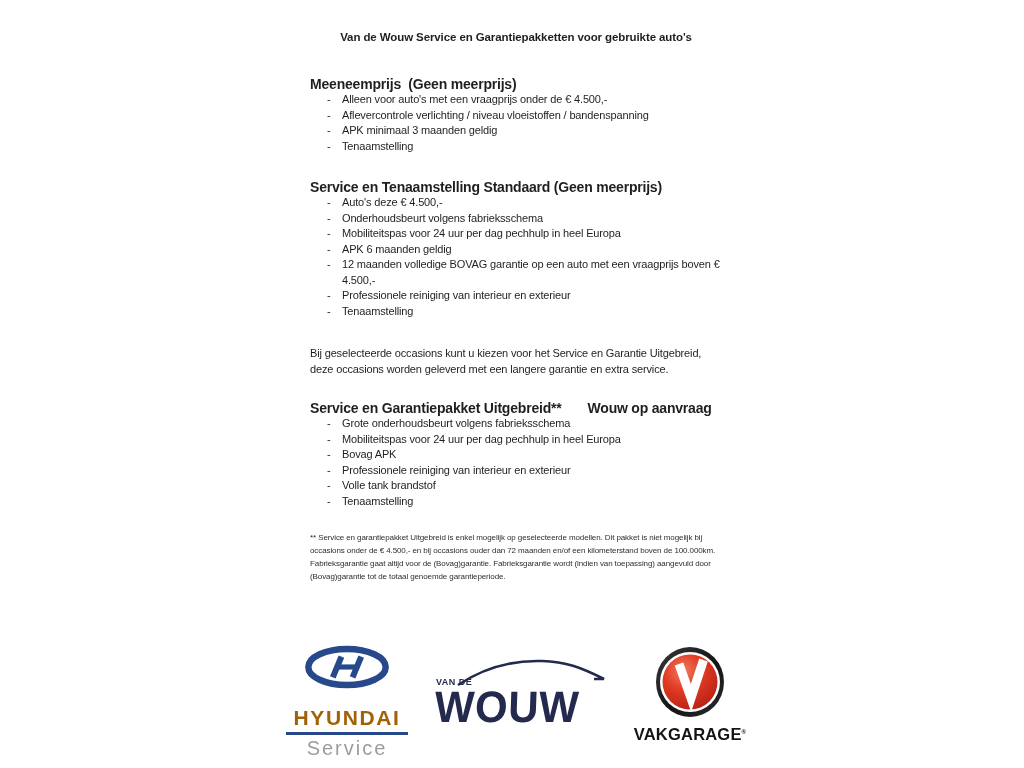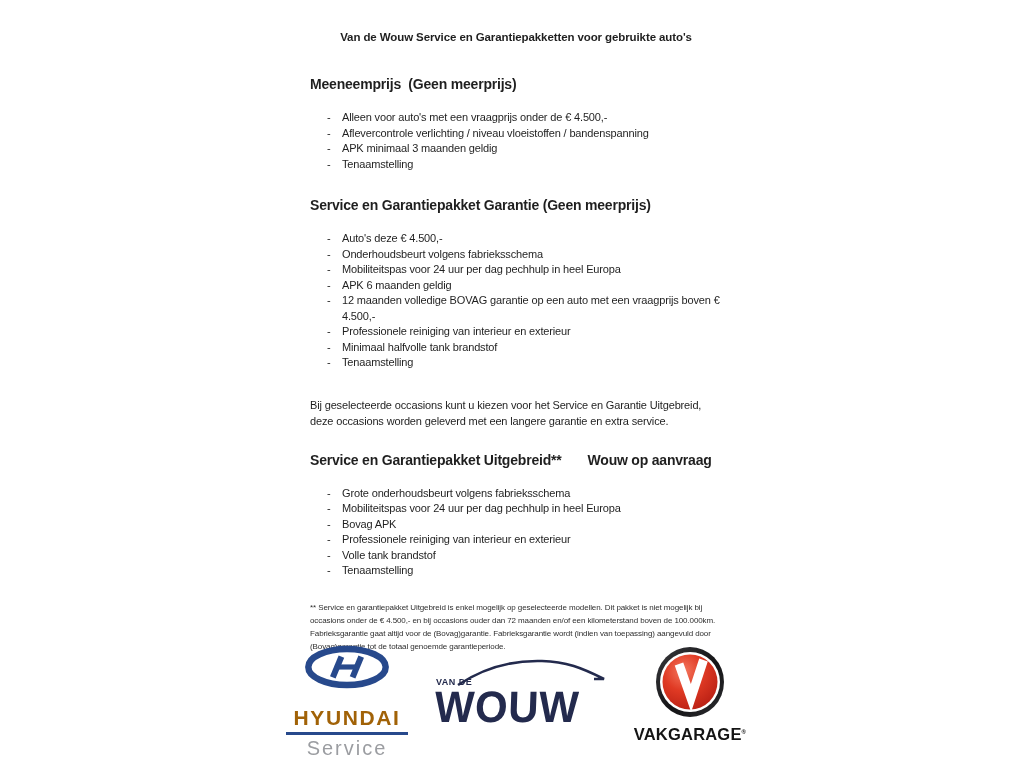--- a/index.html
+++ b/index.html
@@ -29,21 +29,21 @@
     font-weight: bold;
     letter-spacing: -0.2px;
     white-space: pre-wrap;
   }
   .sec-1 h2 { margin-top: 33px; }
   .sec-2 h2 { margin-top: 25px; }
   .sec-3 h2 { margin-top: 23px; }
   .price-label { margin-left: 26px; }
   ul.bullets {
     list-style: none;
-    margin-top: 18px;
+    margin-top: 0;
   }
   ul.bullets li {
     position: relative;
     padding-left: 32px;
     font-size: 11px;
     letter-spacing: -0.15px;
     line-height: 15.5px;
   }
   ul.bullets li::before {
     content: "-";
@@ -155,29 +155,28 @@
       <h2 class="sec-heading">Meeneemprijs  (Geen meerprijs)</h2>
       <ul class="bullets">
         <li>Alleen voor auto's met een vraagprijs onder de € 4.500,-</li>
         <li>Aflevercontrole verlichting / niveau vloeistoffen / bandenspanning</li>
         <li>APK minimaal 3 maanden geldig</li>
         <li>Tenaamstelling</li>
       </ul>
     </section>
 
     <section class="sec-2">
-      <h2 class="sec-heading">Service en Garantiepakket Garantie (Geen meerprijs)</h2>
+      <h2 class="sec-heading">Service en Tenaamstelling Standaard (Geen meerprijs)</h2>
       <ul class="bullets">
         <li>Auto's deze € 4.500,-</li>
         <li>Onderhoudsbeurt volgens fabrieksschema</li>
         <li>Mobiliteitspas voor 24 uur per dag pechhulp in heel Europa</li>
         <li>APK 6 maanden geldig</li>
         <li>12 maanden volledige BOVAG garantie op een auto met een vraagprijs boven € 4.500,-</li>
         <li>Professionele reiniging van interieur en exterieur</li>
-        <li>Minimaal halfvolle tank brandstof</li>
         <li>Tenaamstelling</li>
       </ul>
     </section>
 
     <p class="para">Bij geselecteerde occasions kunt u kiezen voor het Service en Garantie Uitgebreid, deze occasions worden geleverd met een langere garantie en extra service.</p>
 
     <section class="sec-3">
       <h2 class="sec-heading"><span>Service en Garantiepakket Uitgebreid**</span><span class="price-label">Wouw op aanvraag</span></h2>
       <ul class="bullets">
         <li>Grote onderhoudsbeurt volgens fabrieksschema</li>

